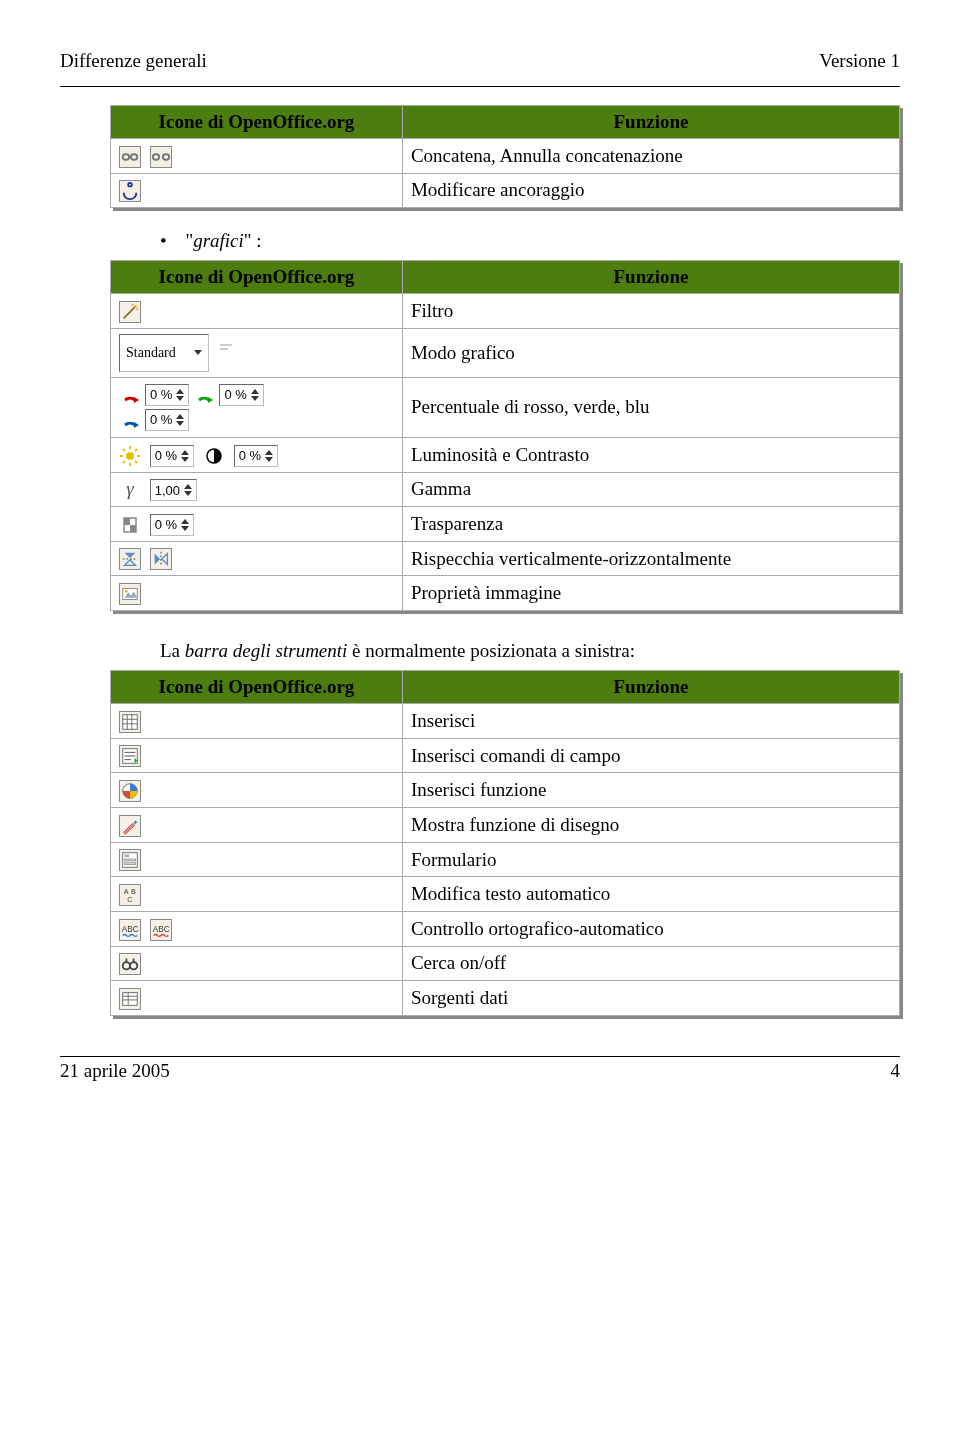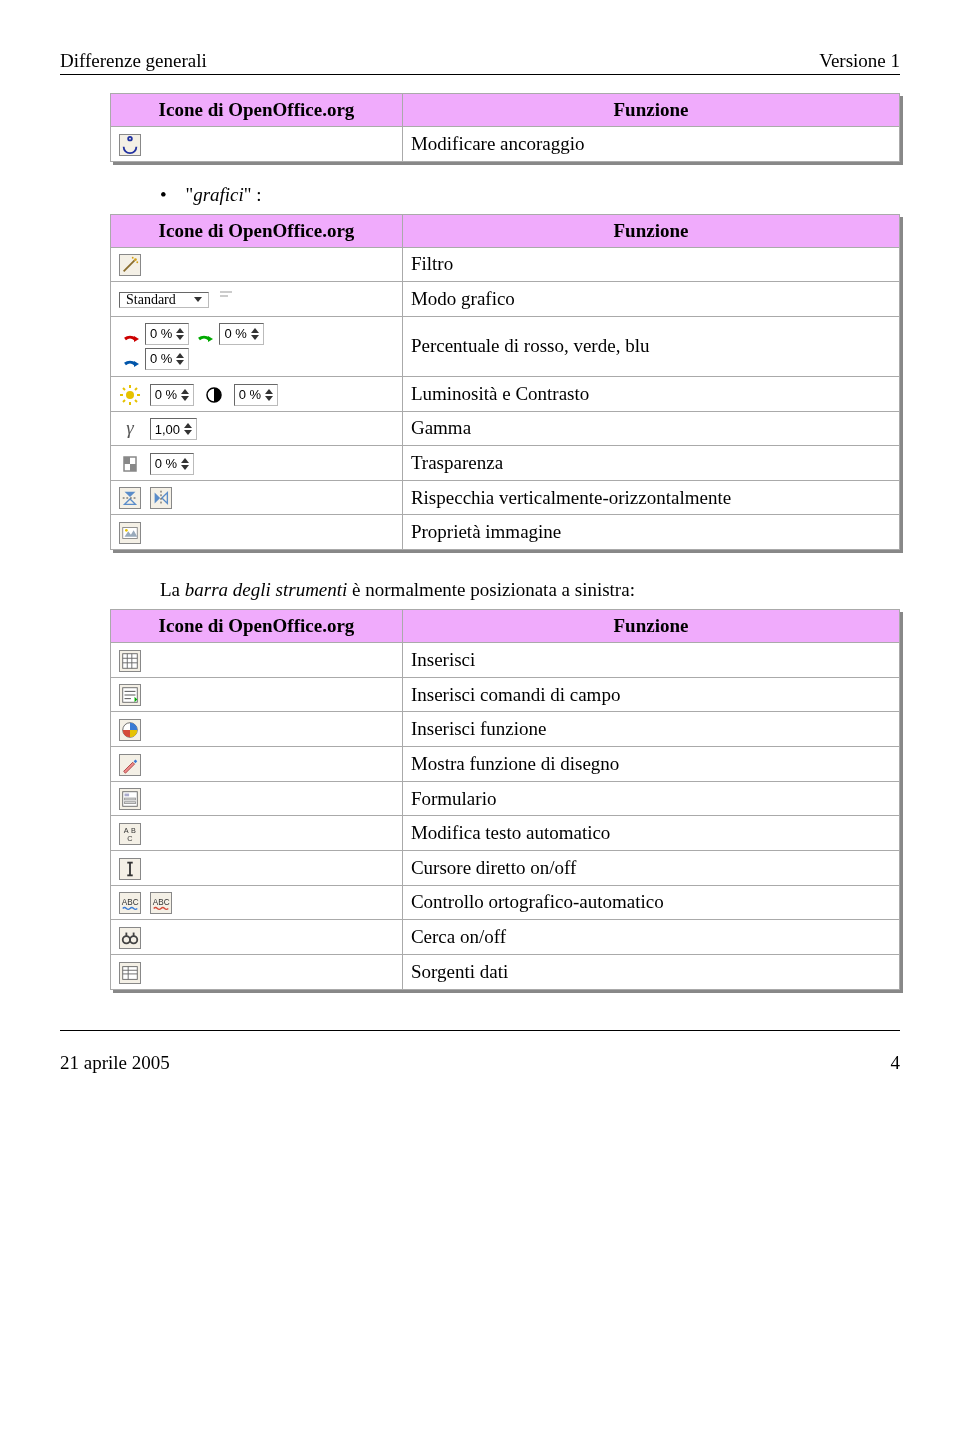--- a/index.html
+++ b/index.html
@@ -10,41 +10,41 @@
     color: #000;
     width: 960px;
   }
   .page {
     padding: 50px 60px 30px 60px;
   }
   .header-line {
     display: flex;
     justify-content: space-between;
     border-bottom: 1px solid #000;
-    padding-bottom: 2px;
+    padding-bottom: 14px;
     margin-bottom: 18px;
   }
   .doc-table-wrap {
     margin-left: 50px;
     margin-right: 0;
     margin-bottom: 22px;
   }
   table.doc-table {
     width: 100%;
     border-collapse: collapse;
     box-shadow: 3px 3px 0 #888;
     table-layout: fixed;
   }
   table.doc-table td, table.doc-table th {
     border: 1px solid #aaa;
     padding: 5px 8px;
     vertical-align: middle;
   }
   table.doc-table th {
-    background: #f0abfc;
+    background: #4d7c0f;
     font-weight: bold;
     text-align: center;
     font-size: 19px;
   }
   table.doc-table th:first-child {
     text-align: center;
   }
   td.icon-cell {
     text-align: left;
   }
@@ -61,21 +61,21 @@
   .body-text {
     margin-left: 100px;
     margin-top: 29px;
     margin-bottom: 8px;
   }
   .footer {
     margin-top: 40px;
     display: flex;
     justify-content: space-between;
     border-top: 1px solid #000;
-    padding-top: 21px;
+    padding-top: 3px;
   }
   
   .ico {
     display: inline-block;
     width: 22px;
     height: 22px;
     border: 1px solid #888;
     background: #f4f0e6;
     vertical-align: middle;
     margin-right: 4px;
@@ -109,21 +109,21 @@
     border-right: 4px solid transparent;
   }
   .ico-input .spin .up { border-bottom: 5px solid #333; margin-bottom: 2px; }
   .ico-input .spin .dn { border-top: 5px solid #333; }
   .ico-dropdown {
     display: inline-flex;
     align-items: center;
     vertical-align: middle;
     border: 1px inset #bbb;
     background: #fff;
-    height: 16px;
+    height: 38px;
     box-sizing: border-box;
     padding: 1px 6px;
     font-family: "Times New Roman", serif;
     font-size: 14px;
     margin-right: 4px;
     min-width: 90px;
     justify-content: space-between;
   }
   .ico-dropdown .dd-arrow {
     width: 0; height: 0;
@@ -146,20 +146,38 @@
   <div class="doc-table-wrap">
     <table class="doc-table">
       <colgroup>
           <col style="width:37%">
           <col style="width:63%">
         </colgroup>
       <tbody>
           <tr>
         <th>Icone di OpenOffice.org</th>
         <th>Funzione</th>
+      </tr>
+      <tr>
+        <td class="icon-cell">
+          <span class="ico">
+            <svg viewBox="0 0 22 22">
+                  <rect x="3" y="8" width="7" height="6" rx="3" fill="none" stroke="#777" stroke-width="2"></rect>
+                  <rect x="12" y="8" width="7" height="6" rx="3" fill="none" stroke="#777" stroke-width="2"></rect>
+                  <line x1="9" y1="11" x2="13" y2="11" stroke="#777" stroke-width="2"></line>
+                </svg>
+          </span>
+          <span class="ico">
+            <svg viewBox="0 0 22 22">
+                  <rect x="2" y="8" width="7" height="6" rx="3" fill="none" stroke="#777" stroke-width="2"></rect>
+                  <rect x="13" y="8" width="7" height="6" rx="3" fill="none" stroke="#777" stroke-width="2"></rect>
+                </svg>
+          </span>
+        </td>
+        <td>Concatena, Annulla concatenazione</td>
       </tr>
       <tr>
         <td class="icon-cell">
           <span class="ico ico-anchor">
             <svg viewBox="0 0 22 22">
                   <circle cx="11" cy="4" r="2" fill="none" stroke="#2030a0" stroke-width="2"></circle>
                   <line x1="11" y1="6" x2="11" y2="18"></line>
                   <path d="M4 13 A7 7 0 0 0 18 13"></path>
                   <line x1="6" y1="9" x2="16" y2="9"></line>
                 </svg>
@@ -458,32 +476,20 @@
                   <text x="8" y="19" font-size="8" fill="#333" font-family="Arial">C</text>
                 </svg>
           </span>
         </td>
         <td>Modifica testo automatico</td>
       </tr>
       <tr>
         <td class="icon-cell">
           <span class="ico">
             <svg viewBox="0 0 22 22">
-                  <line x1="11" y1="4" x2="11" y2="18" stroke="#333" stroke-width="2"></line>
-                  <line x1="8" y1="4" x2="14" y2="4" stroke="#333" stroke-width="2"></line>
-                  <line x1="8" y1="18" x2="14" y2="18" stroke="#333" stroke-width="2"></line>
-                </svg>
-          </span>
-        </td>
-        <td>Cursore diretto on/off</td>
-      </tr>
-      <tr>
-        <td class="icon-cell">
-          <span class="ico">
-            <svg viewBox="0 0 22 22">
                   <text x="2" y="13" font-size="9" fill="#333" font-family="Arial">ABC</text>
                   <path d="M3 17 Q5 15 7 17 T11 17 T15 17 T19 17" stroke="#3a7bd5" stroke-width="1.5" fill="none"></path>
                 </svg>
           </span>
           <span class="ico">
             <svg viewBox="0 0 22 22">
                   <text x="2" y="13" font-size="9" fill="#333" font-family="Arial">ABC</text>
                   <path d="M3 17 Q5 15 7 17 T11 17 T15 17 T19 17" stroke="#d54a3a" stroke-width="1.5" fill="none"></path>
                 </svg>
           </span>

